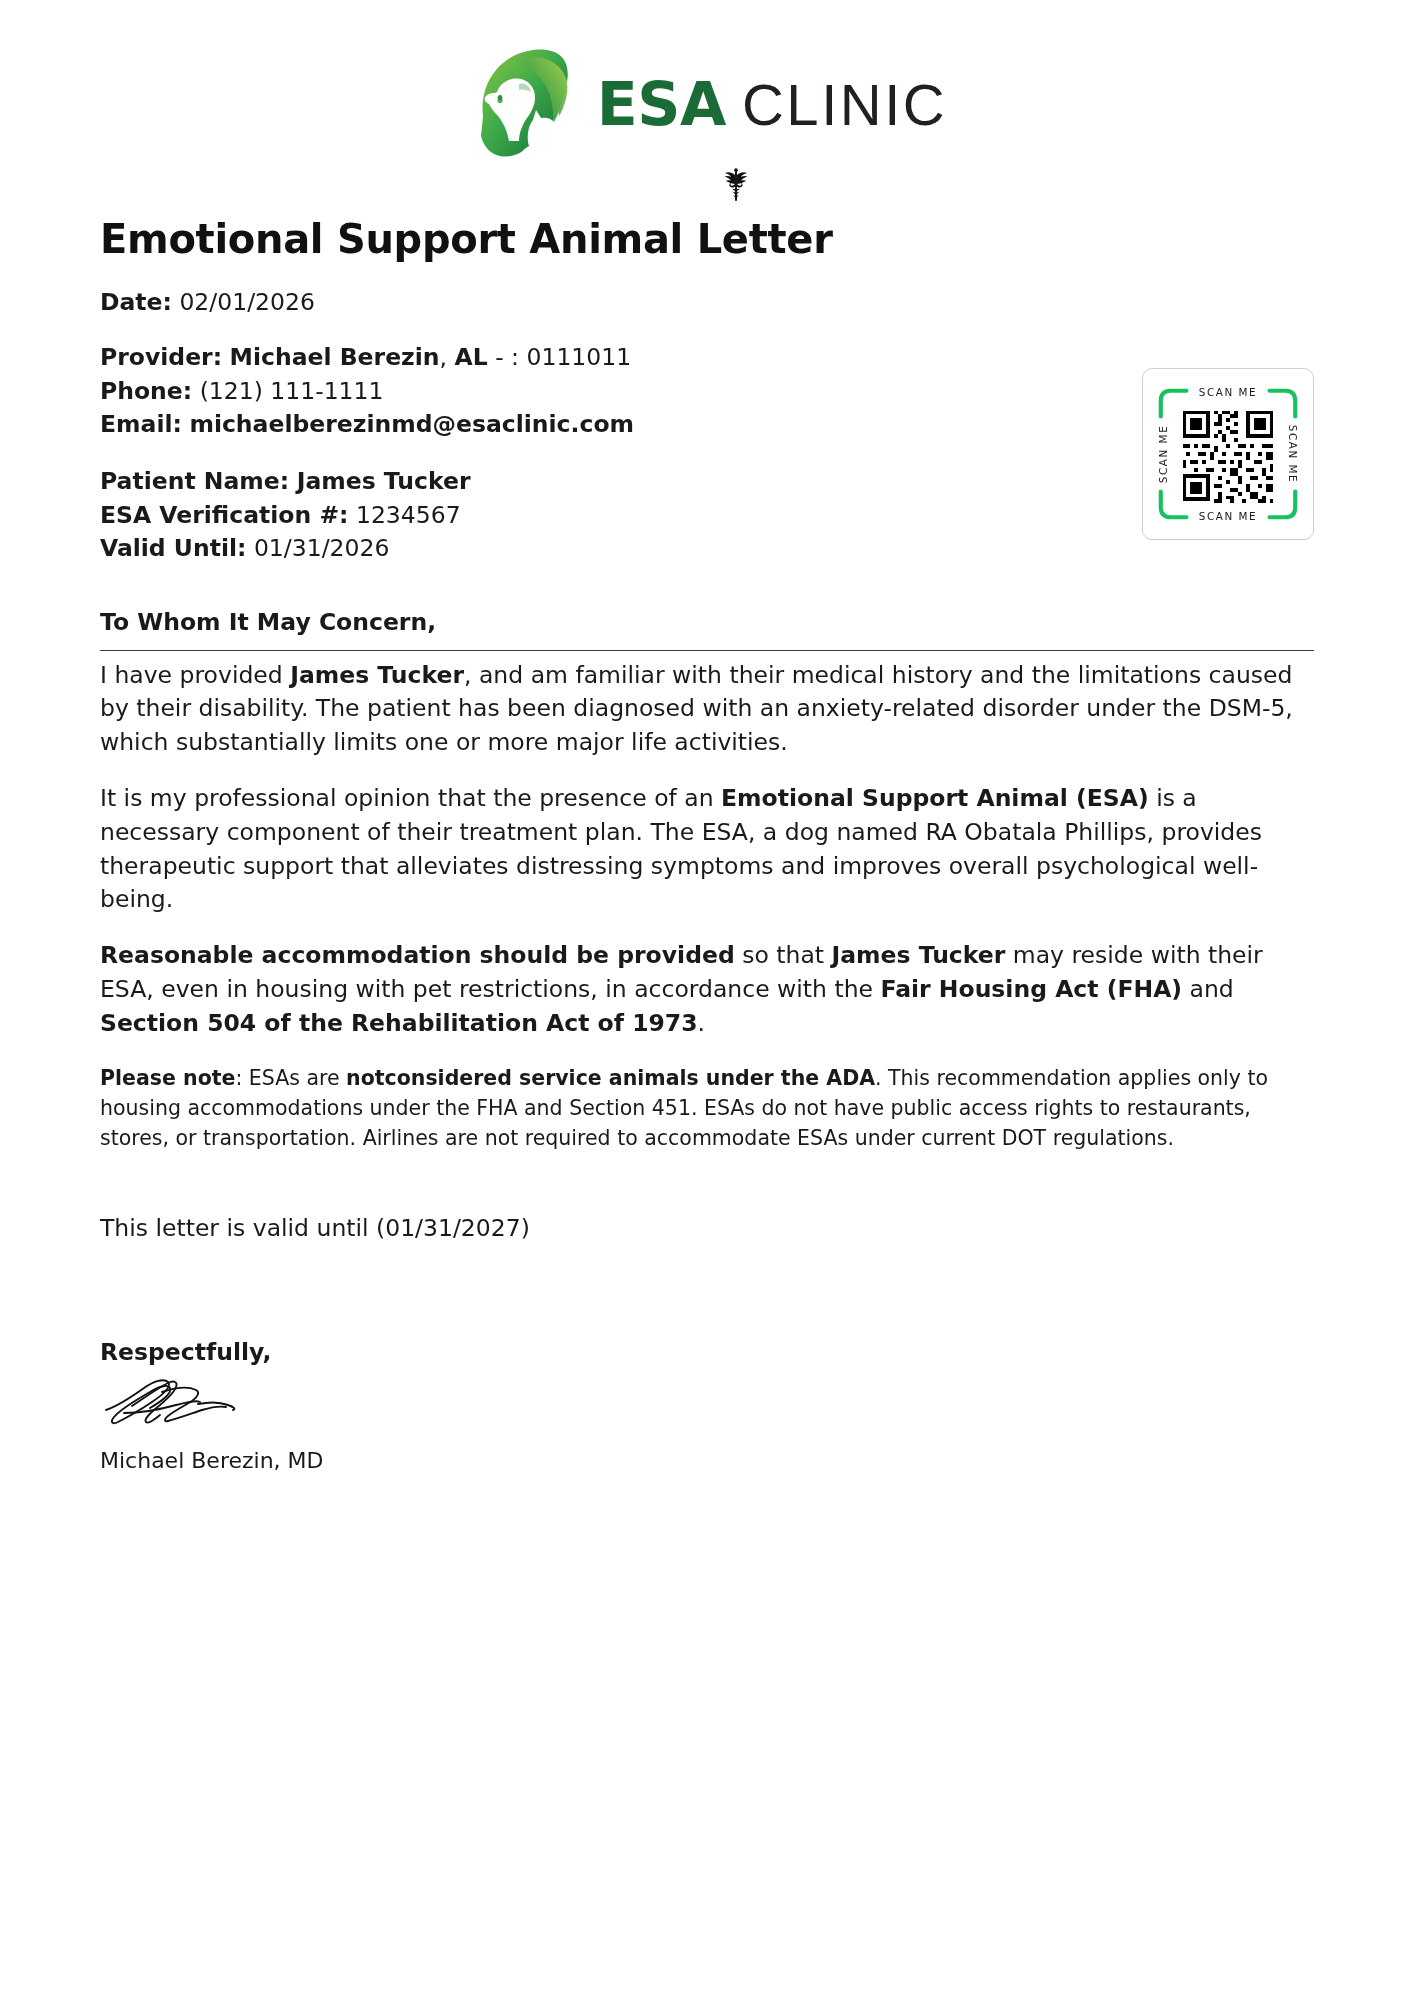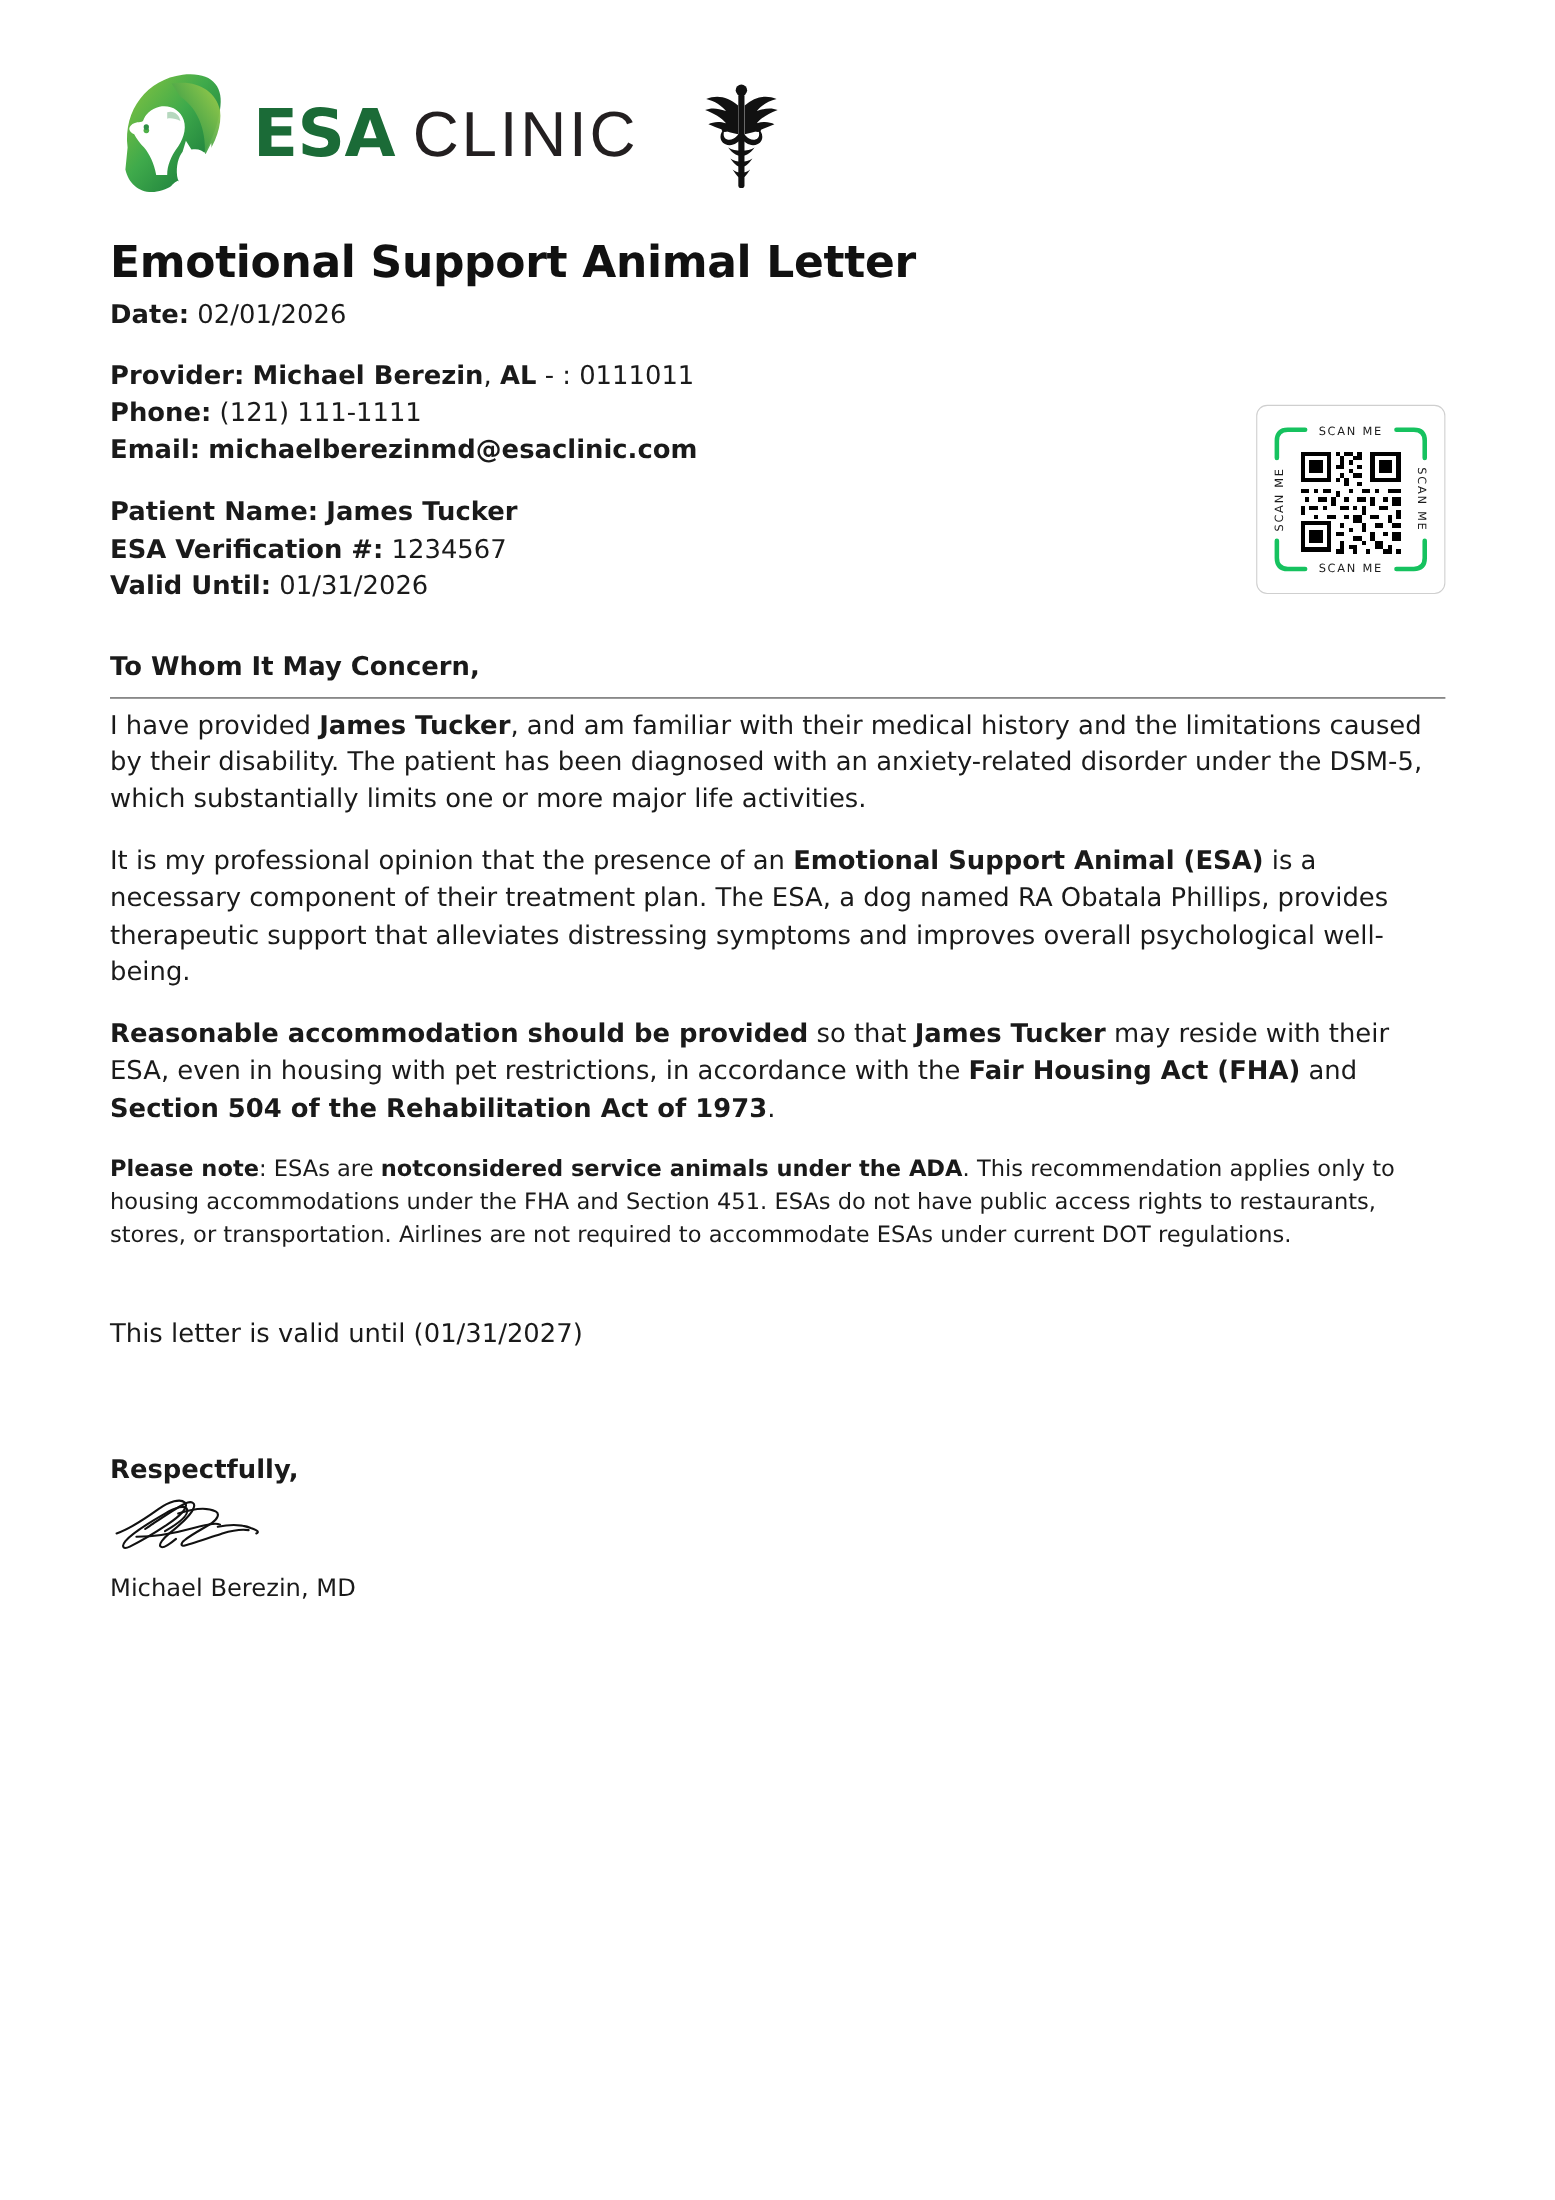--- a/index.html
+++ b/index.html
@@ -23,20 +23,21 @@
     overflow: hidden;
   }
 
   
   .letterhead {
     position: relative;
     height: 160px;
     display: flex;
     align-items: center;
     padding-top: 42px;
+    flex-direction: column;
   }
   .logo-lockup {
     display: flex;
     align-items: center;
     gap: 22px;
   }
   .logo-mark {
     width: 108px;
     height: 124px;
     display: block;
@@ -75,21 +76,21 @@
     letter-spacing: -0.3px;
     margin: 14px 0 0 0;
     color: #111111;
   }
   .meta-line {
     font-size: 23.5px;
     line-height: 1.42;
     color: #1a1a1a;
   }
   .meta-line b { font-weight: 700; }
-  .block-date { margin-top: 8px; }
+  .block-date { margin-top: 24px; }
   .block-provider { margin-top: 22px; }
   .block-patient { margin-top: 24px; }
   .salutation {
     margin-top: 42px;
     font-size: 23.5px;
     font-weight: 700;
   }
   .rule {
     margin-top: 14px;
     border: 0;

